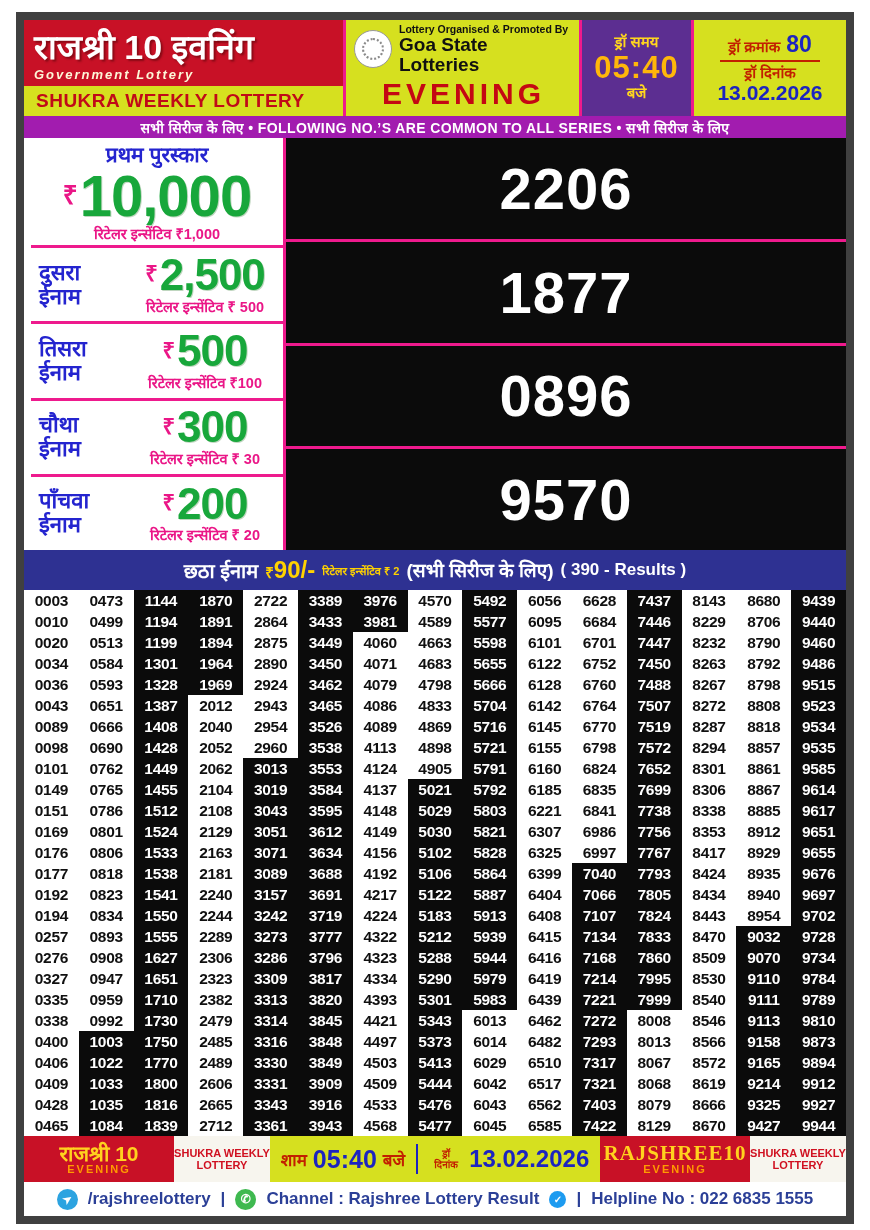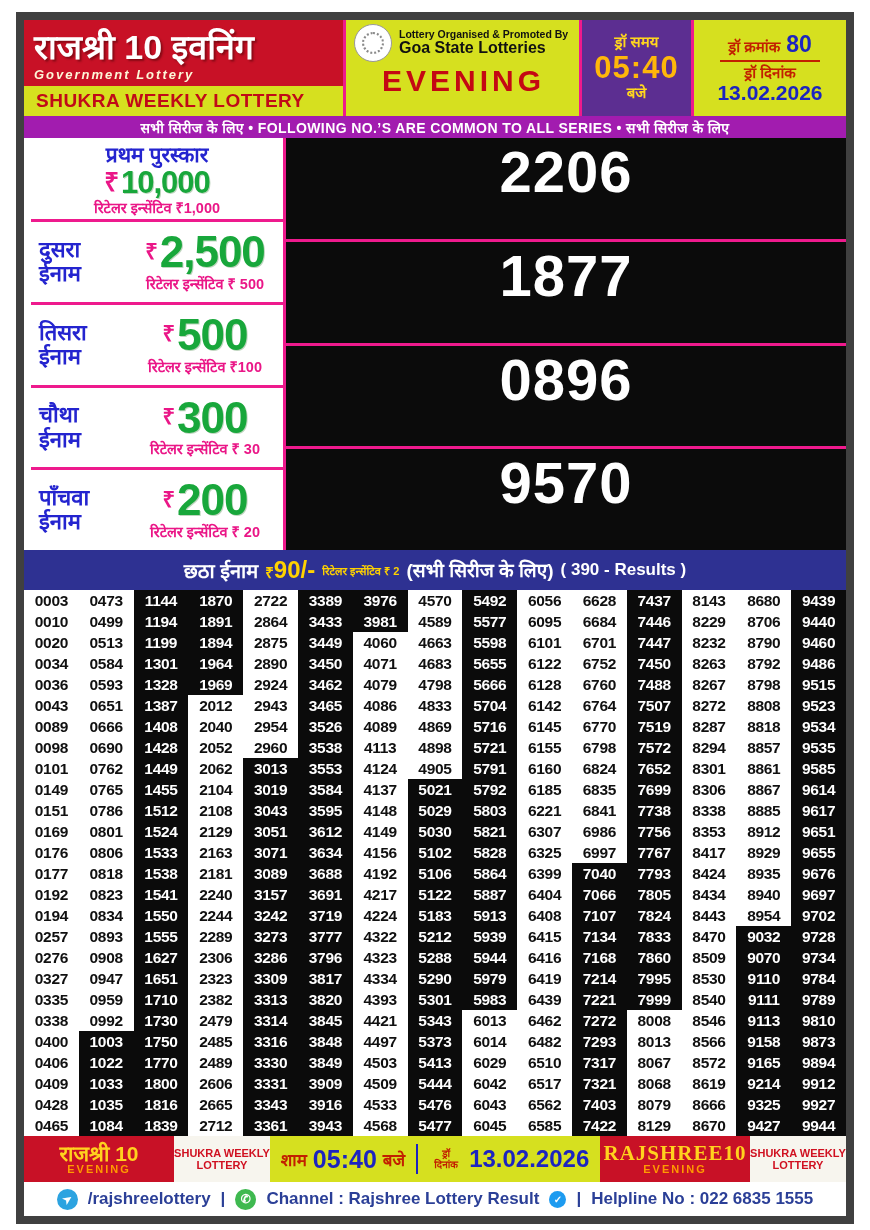--- a/index.html
+++ b/index.html
@@ -12,21 +12,21 @@
   .h-left-red { flex:0 0 66px; background:#c81126; color:#fff; position:relative; padding:3px 8px 0 10px; }
   .brand-title { font-size:34px; font-weight:bold; letter-spacing:0; text-shadow:2px 2px 2px rgba(60,0,0,.45); white-space:nowrap; }
   .brand-sub { font-size:13px; font-weight:bold; font-style:italic; letter-spacing:2px; color:#fdf7d8; margin-top:-2px; }
   .h-left-shukra { flex:1; background:#d6e01f; color:#c00a18; font-size:19px; font-weight:bold; display:flex; align-items:center; padding-left:12px; letter-spacing:.5px; }
   .h-mid { flex:1; background:#d6e01f; border-right:3px solid #ee1a8d; display:flex; flex-direction:column; padding:4px 6px 2px 8px; }
   .org-row { display:flex; align-items:center; gap:7px; }
   .goa-emblem { width:38px; height:38px; border-radius:50%; background:#fff; border:1px solid #999; position:relative; flex:0 0 auto; }
   .goa-emblem::after { content:""; position:absolute; left:7px; top:7px; right:7px; bottom:7px; border:2px dotted #8a8a8a; border-radius:50%; }
   .org-text { line-height:1.05; }
   .org-l1 { font-size:10.5px; font-weight:bold; color:#111; }
-  .org-l2 { font-size:16px; font-weight:bold; color:#111; }
+  .org-l2 { font-size:19px; font-weight:bold; color:#111; }
   .session { text-align:center; font-size:30px; font-weight:bold; color:#c40813; letter-spacing:4px; margin-top:2px; }
   .h-time { flex:0 0 112px; background:#5c2e91; border-right:3px solid #ee1a8d; display:flex; flex-direction:column; align-items:center; justify-content:center; line-height:1.1; }
   .time-label { color:#ffd61e; font-size:15px; font-weight:bold; }
   .time-value { color:#ffb70a; font-size:31px; font-weight:bold; letter-spacing:1px; }
   .time-suffix { color:#ffd61e; font-size:15px; font-weight:bold; }
   .h-draw { flex:0 0 152px; background:#d6e01f; display:flex; flex-direction:column; align-items:center; justify-content:center; line-height:1.15; }
   .draw-no-row { display:flex; align-items:baseline; gap:6px; }
   .draw-label { color:#c22000; font-size:15px; font-weight:bold; }
   .draw-no { color:#1c24c0; font-size:23px; font-weight:bold; }
   .draw-divider { width:100px; border-top:2px solid #c22000; margin:2px 0; }
@@ -37,29 +37,29 @@
 
   
   .prize-area { flex:0 0 412px; display:flex; }
   .prize-col { flex:0 0 262px; display:flex; flex-direction:column; border-right:3px solid #ee1a8d; background:#fff;padding-left:7px; }
   .prize-box { flex:1; border-bottom:3px solid #ee1a8d; background:#fff; padding:2px 8px; display:flex; flex-direction:column; justify-content:center; }
   .prize-box:last-child { border-bottom:none; }
   .prize-first { text-align:center; }
   .p1-label { color:#2424cf; font-size:21px; font-weight:bold; }
   .amount-row { display:flex; align-items:center; justify-content:center; gap:2px; line-height:.95; }
   .rupee { color:#ea1687; font-weight:bold; font-size:26px; }
-  .amount { color:#18a73b; font-weight:bold; font-size:31px; letter-spacing:-1px; text-shadow:1px 1px 0 rgba(0,90,0,.25); }
+  .amount { color:#18a73b; font-weight:bold; font-size:58px; letter-spacing:-1px; text-shadow:1px 1px 0 rgba(0,90,0,.25); }
   .incentive { color:#ea1687; font-size:14.5px; font-weight:bold; text-align:center; }
   .prize-row { flex-direction:row; align-items:center; gap:4px; }
   .prize-row .plabel { flex:0 0 92px; color:#2424cf; font-size:22px; font-weight:bold; line-height:1.1; }
   .prize-row .pright { flex:1; text-align:center; }
   .prize-row .amount { font-size:44px; }
   .prize-row .rupee { font-size:22px; }
   .win-panel { flex:1; background:#0b0b0b; display:flex; flex-direction:column; }
-  .win-row { flex:1; border-bottom:3px solid #ee1a8d; display:flex; align-items:flex-start; justify-content:center; }
+  .win-row { flex:1; border-bottom:3px solid #ee1a8d; display:flex; align-items:center; justify-content:center; }
   .win-row:last-child { border-bottom:none; }
   .win-num { color:#fff; font-size:58px; font-weight:bold; letter-spacing:1px; }
 
   
   .sixth-strip { flex:0 0 40px; background:#2e3192; display:flex; align-items:center; justify-content:center; gap:7px; }
   .sx-label { color:#fff; font-size:20px; font-weight:bold; }
   .sx-rupee { color:#ffd200; font-size:15px; font-weight:bold; }
   .sx-amount { color:#ffd200; font-size:24px; font-weight:bold; }
   .sx-incentive { color:#ffd200; font-size:11px; font-weight:bold; }
   .sx-series { color:#fff; font-size:19px; font-weight:bold; }

